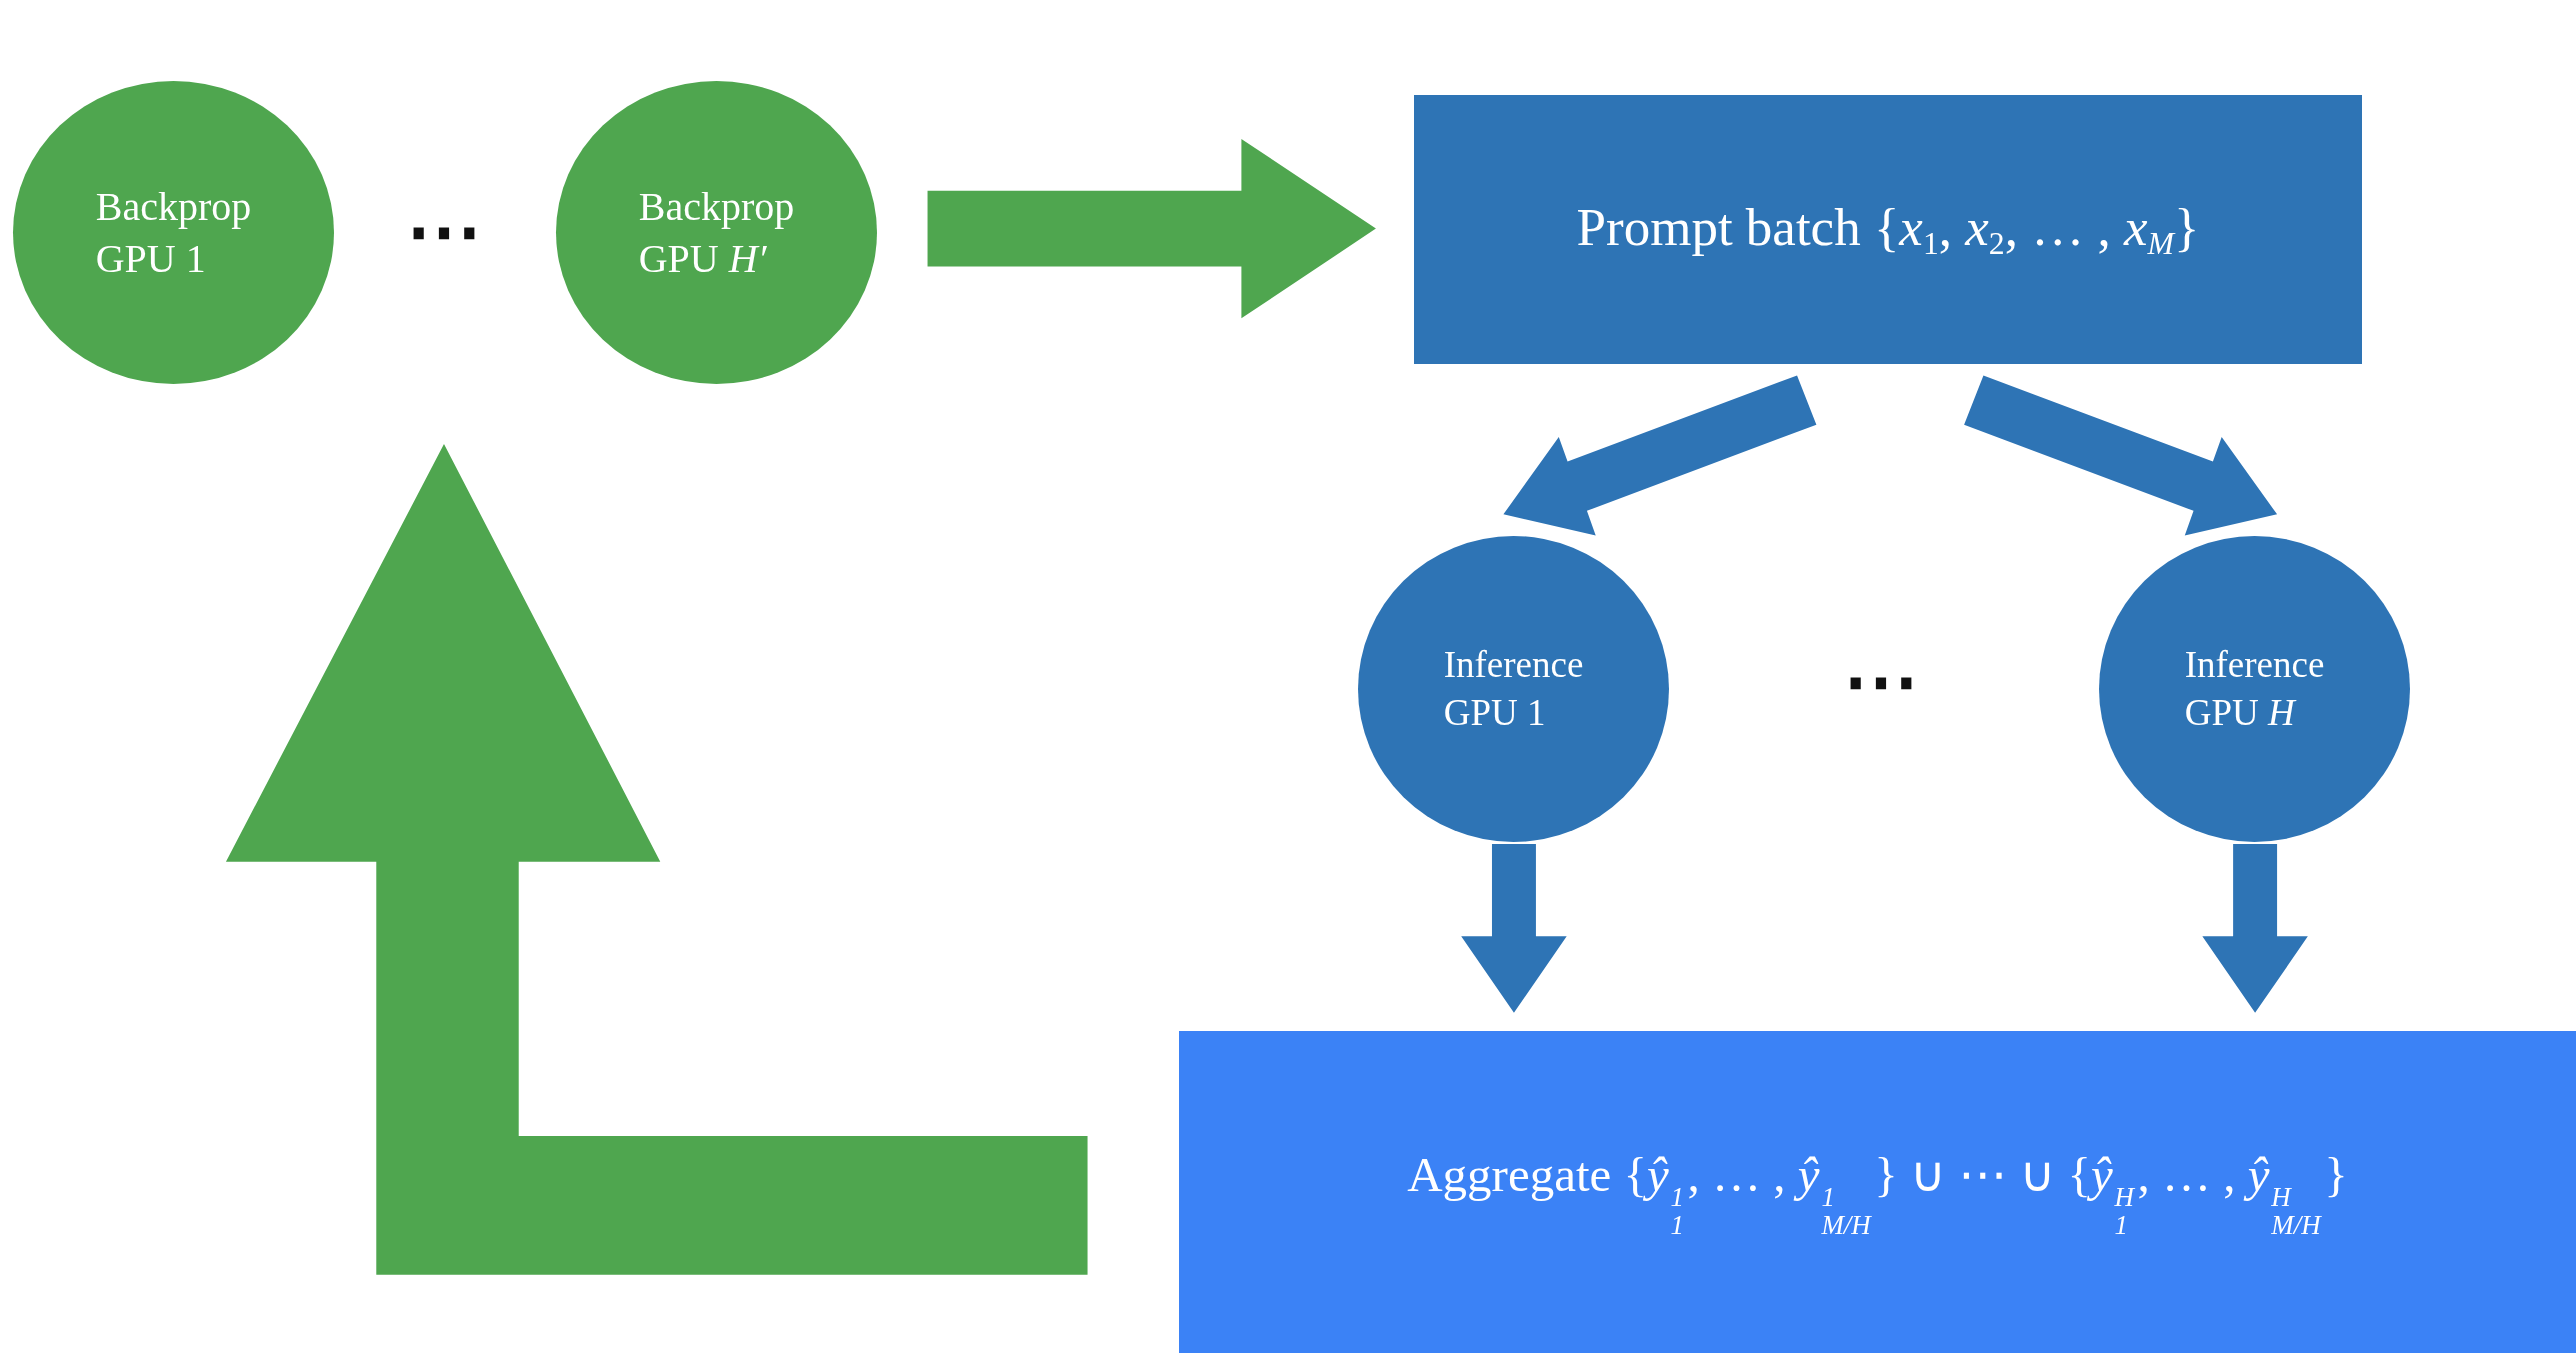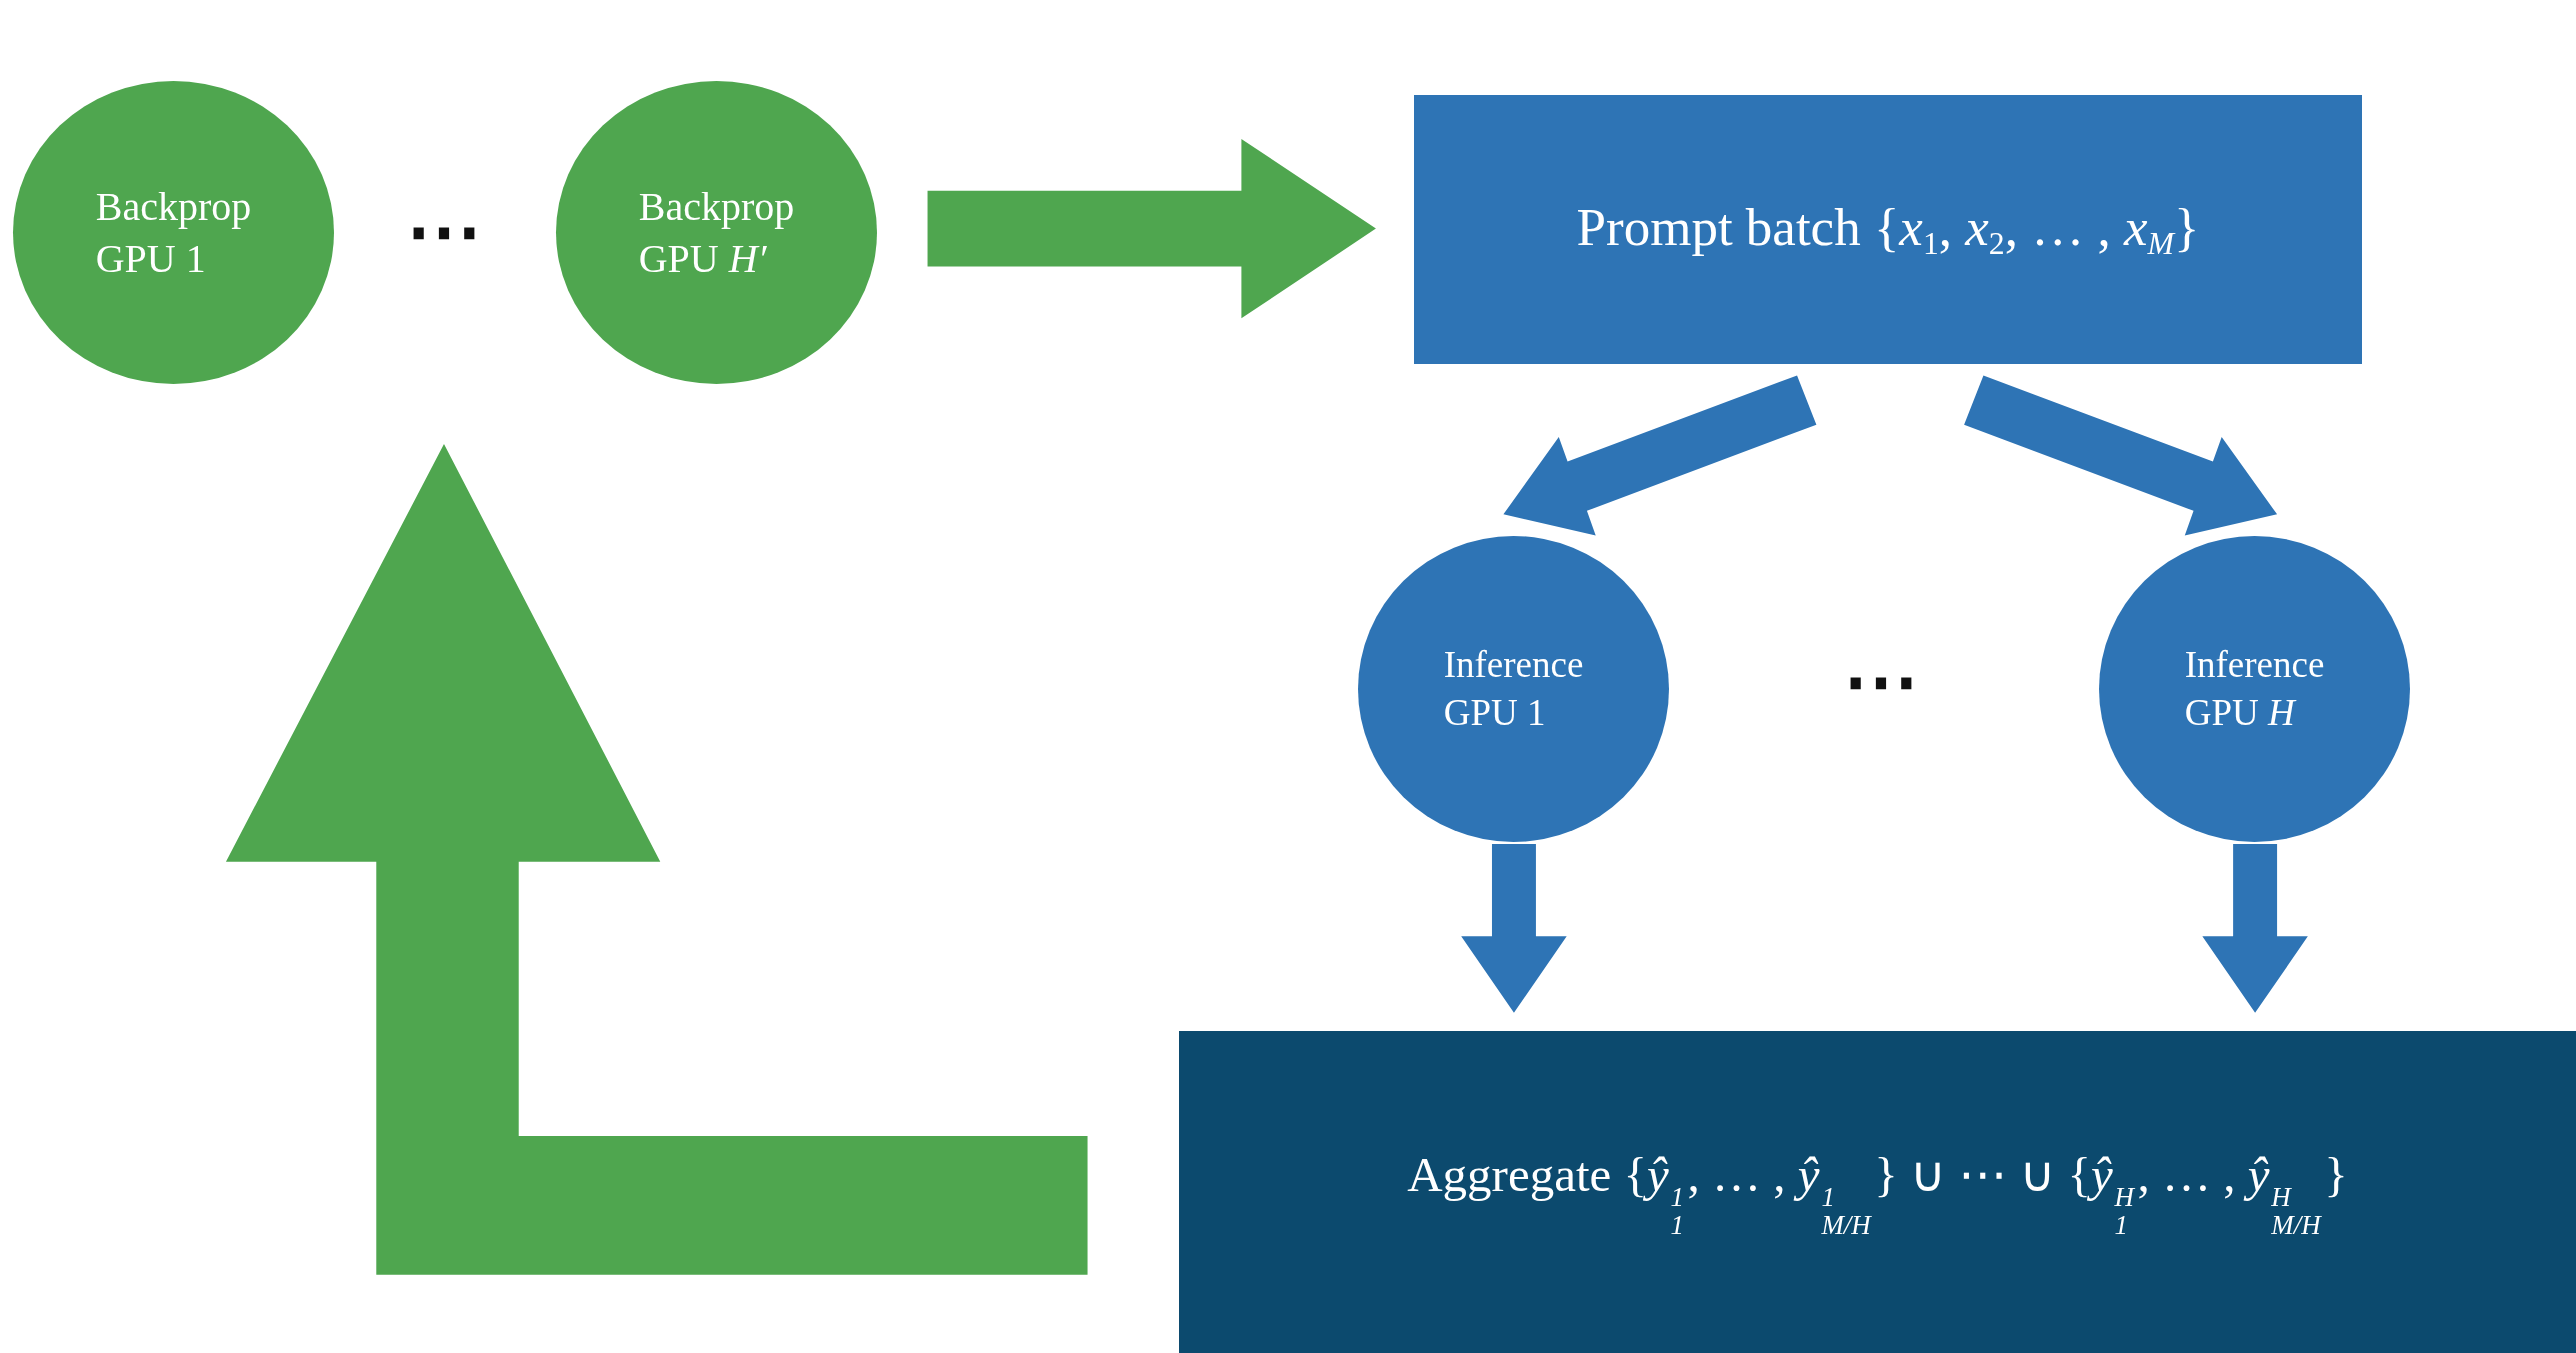--- a/index.html
+++ b/index.html
@@ -88,21 +88,21 @@
 
   <div class="abs dots" style="left: 1802px; top: 626px; width: 158px; font-size: 76px; line-height: 111px; color: rgb(17, 17, 17);">⋯</div>
 
   <div class="abs ellipse" style="left: 2099px; top: 536px; width: 311px; height: 306px; font-size: 37px; background: rgb(46, 116, 181);">
     <div class="nodelabel">
       <div>Inference</div>
       <div><span>GPU </span><span class="i">H</span></div>
     </div>
   </div>
 
-  <div class="abs rect" style="left: 1179px; top: 1031px; width: 1397px; height: 323px; font-size: 49px; background: #0c4a6e;">
+  <div class="abs rect" style="left: 1179px; top: 1031px; width: 1397px; height: 323px; font-size: 49px; background: #3b82f6;">
     <div><span>Aggregate {</span><span class="i">ŷ</span><span class="stack">
           <span>1</span>
           <span>1</span>
         </span><span>, … , </span><span class="i">ŷ</span><span class="stack">
           <span>1</span>
           <span>M/H</span>
         </span><span>} ∪ ⋯ ∪ {</span><span class="i">ŷ</span><span class="stack">
           <span>H</span>
           <span>1</span>
         </span><span>, … , </span><span class="i">ŷ</span><span class="stack">

